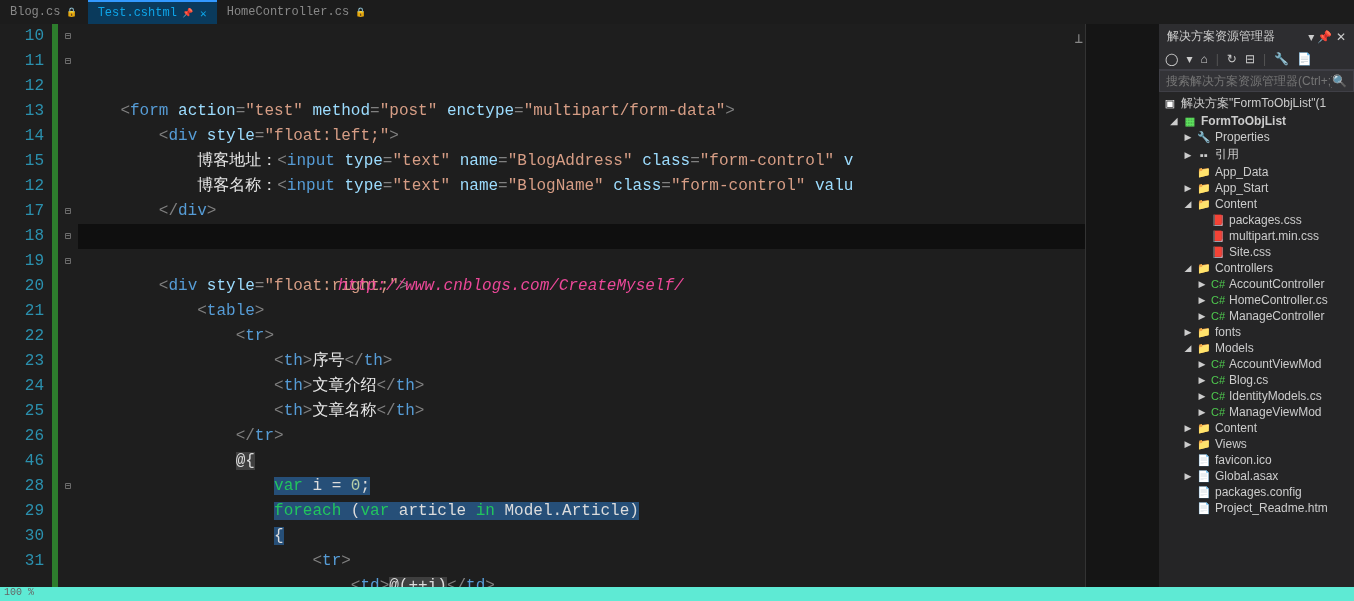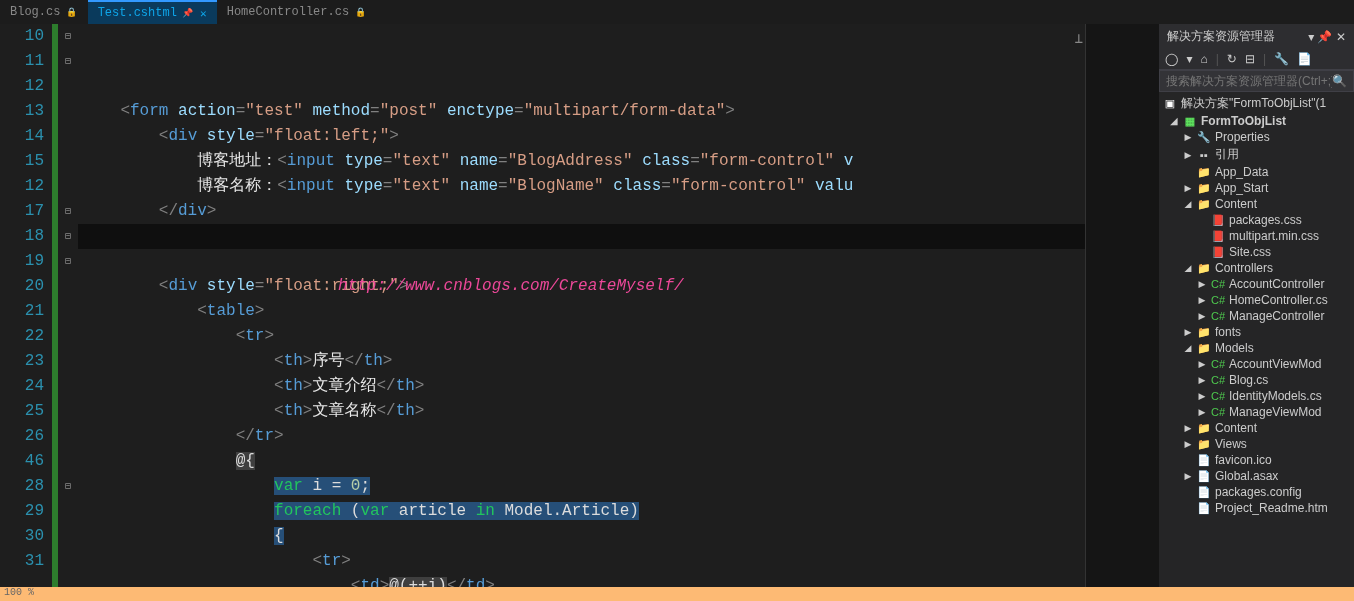--- a/index.html
+++ b/index.html
@@ -150,21 +150,21 @@
 .tree-arrow { width: 10px; font-size: 9px; color: #ccc; display: inline-block; text-align: center; }
 .ic { width: 14px; height: 14px; display: inline-flex; align-items: center; justify-content: center; font-size: 11px; }
 .ic-sln { color: #fff; }
 .ic-proj { color: #5de25d; }
 .ic-wrench { color: #ccc; }
 .ic-ref { color: #ccc; }
 .ic-folder { color: #d9a62e; }
 .ic-css { color: #e27575; }
 .ic-cs { color: #4ec94e; }
 .ic-file { color: #c0c0c0; }
-.statusbar { height: 14px; background: #fdba74; font-size: 10px; color: #666; padding-left: 4px; }
+.statusbar { height: 14px; background: #5eead4; font-size: 10px; color: #666; padding-left: 4px; }
 .split-handle {
   position: absolute;
   right: 76px;
   top: 6px;
   color: #888;
   font-size: 14px;
   cursor: col-resize;
 }
 </style>
 </head>

